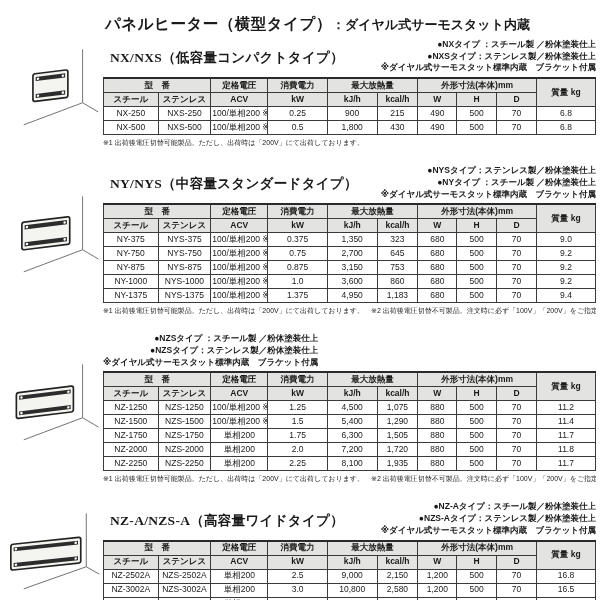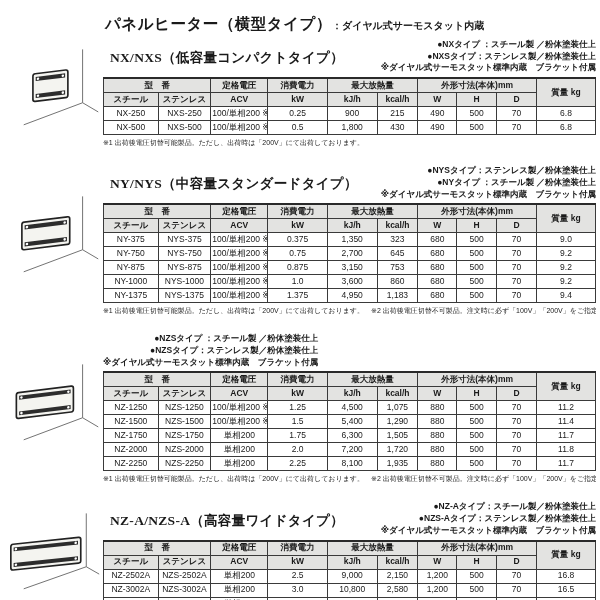--- a/index.html
+++ b/index.html
@@ -9,21 +9,21 @@
     box-sizing:border-box;
     background:#fff;
     font-family:"Liberation Sans","DejaVu Sans",sans-serif;
     color:#1a1a1a;
     overflow:hidden;
     padding:10px 3px 0 6px;
   }
   
   .page-header{padding:4px 0 2px 99px;}
   .title-main{font-size:15.5px;font-weight:bold;letter-spacing:.5px;}
-  .title-sub{font-size:10px;font-weight:bold;}
+  .title-sub{font-size:13px;font-weight:bold;}
   
   .product-section{display:flex;align-items:stretch;}
   .sec-nx{margin-top:2px;}
   .sec-ny{margin-top:17px;}
   .sec-nz{margin-top:17px;}
   .sec-nza{margin-top:17px;}
   .art{flex:0 0 97px;display:flex;align-items:center;justify-content:center;}
   .content{flex:1 1 auto;min-width:0;padding-right:1px;}
   .section-head{display:flex;justify-content:space-between;align-items:flex-end;margin-bottom:3px;}
   .section-title{margin:7px;font-size:13.5px;font-weight:bold;letter-spacing:.3px;white-space:nowrap;font-family:Liberation Serif, serif;}

